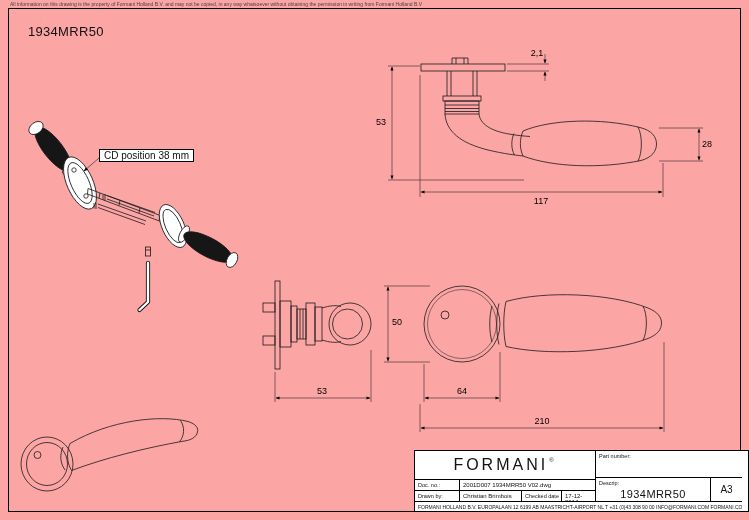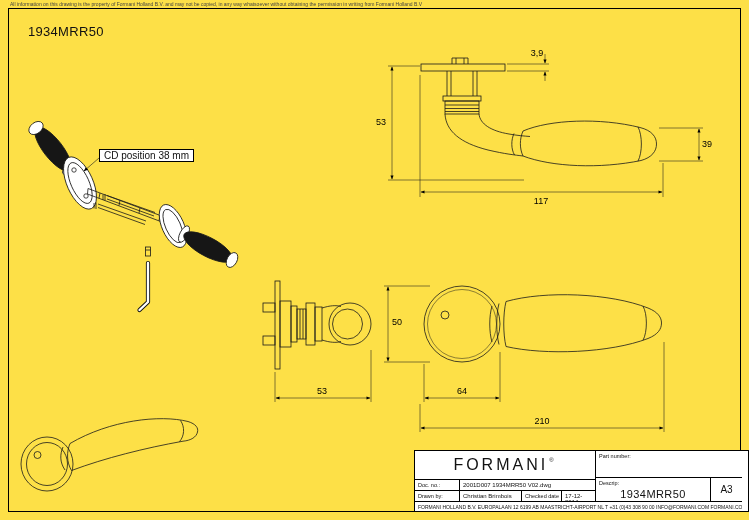--- a/index.html
+++ b/index.html
@@ -1,18 +1,18 @@
 <!DOCTYPE html>
 <html><head>
 <meta charset="utf-8">
 <style>
   * { margin:0; padding:0; box-sizing:border-box; }
   html,body { width:749px; height:520px; background:#fff; color:#111;
               font-family:"Liberation Sans", sans-serif; }
-  .sheet { position:relative; width:749px; height:520px; background:#fde047; overflow:hidden; }
+  .sheet { position:relative; width:749px; height:520px; background:#fca5a5; overflow:hidden; }
   .frame { position:absolute; left:8px; top:8px; width:733px; height:504px; border:1.4px solid #000; }
   .microtext { position:absolute; left:10px; top:1px; font-size:5px; color:#444; white-space:nowrap; }
   .title { position:absolute; left:28px; top:24px; font-size:13px; letter-spacing:.3px; }
   .subtitle { position:absolute; left:28px; top:49px; font-size:8.5px; line-height:11px; white-space:pre-line; }
   svg.art { position:absolute; left:0; top:0; }
   .dim { position:absolute; font-size:9px; color:#000; }
   .c { text-align:center; } .r { text-align:right; }
   .cd-label { position:absolute; left:99px; top:149px; width:95px; height:13px; border:1px solid #000;
               background:#fff; font-size:10px; line-height:11.5px; text-align:center; }
   
@@ -162,23 +162,23 @@
         <path d="M188,421.5 C196,424 198.5,428 197.5,432 C196.5,437 191,440.5 183,441.2"></path>
         <path d="M183,441.2 C145,448 105,458 71.5,470.5"></path>
         <path d="M180.5,420.5 C185,427 184.5,436 179.5,441.6"></path>
       </g>
     </g>
   </svg>
 
   <div class="cd-label">CD position 38 mm</div>
 
   <span class="dim r" style="left:370px;top:117px;width:16px">53</span>
-  <span class="dim c" style="left:526px;top:48px;width:22px">3,9</span>
+  <span class="dim c" style="left:526px;top:48px;width:22px">2,1</span>
   <span class="dim c" style="left:526px;top:196px;width:30px">117</span>
-  <span class="dim" style="left:702px;top:139px">39</span>
+  <span class="dim" style="left:702px;top:139px">28</span>
   <span class="dim c" style="left:310px;top:386px;width:24px">53</span>
   <span class="dim" style="left:392px;top:317px">50</span>
   <span class="dim c" style="left:450px;top:386px;width:24px">64</span>
   <span class="dim c" style="left:526px;top:416px;width:32px">210</span>
 
   <div class="tb">
     <div class="cell tb-logo">
       <span>FORMANI</span>
         <span class="logo-reg">®</span>
     </div>

